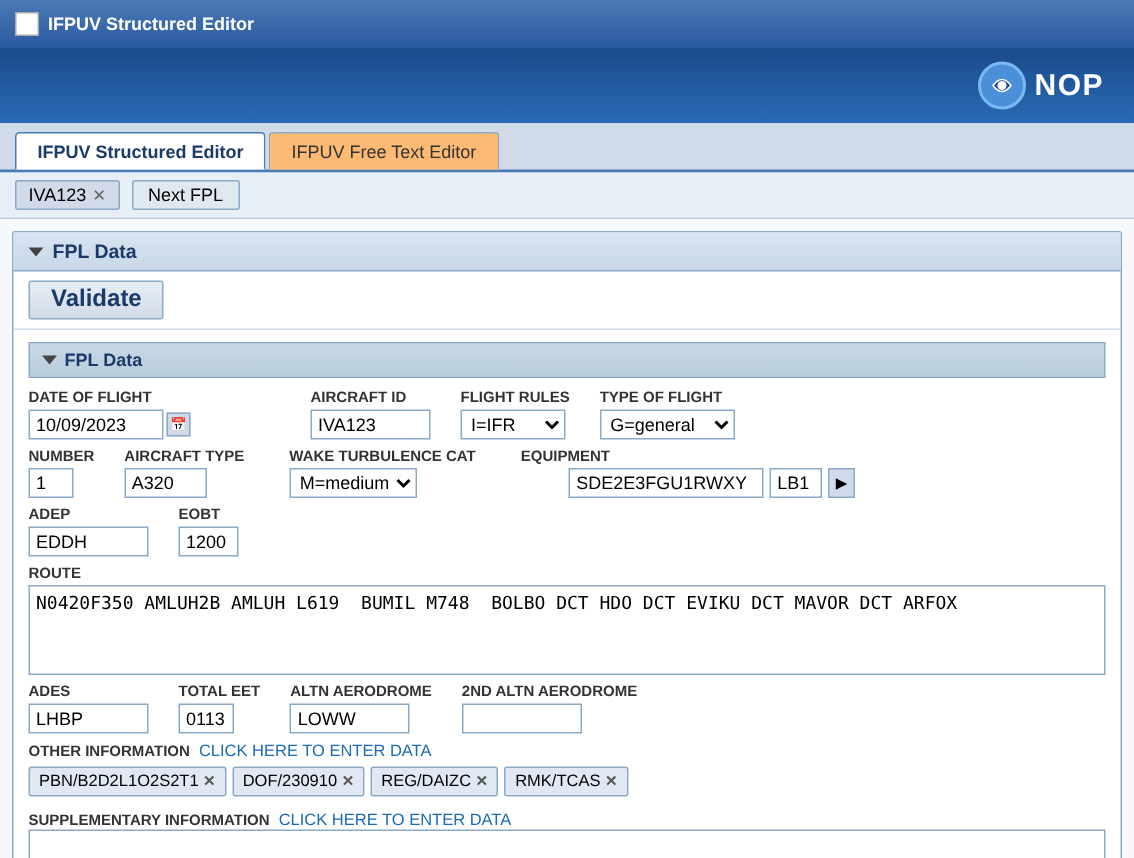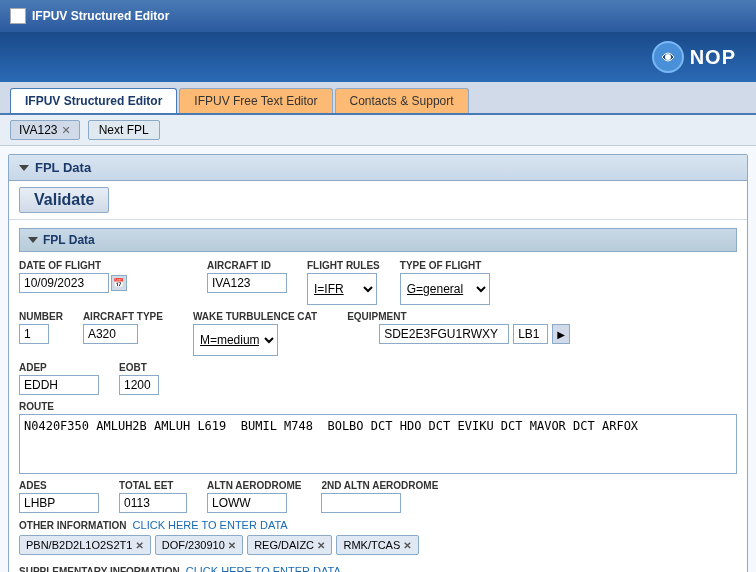--- a/index.html
+++ b/index.html
@@ -147,22 +147,21 @@
       background: white;
       height: 20px;
     }
     .field-input-wide { width: 80px; }
     .field-input-date { width: 90px; }
     .field-select {
       border: 1px solid #8aaac8;
       padding: 1px 2px;
       font-size: 12px;
       background: white;
-      height: 32px;
-      text-decoration: underline;
+      height: 20px;
     }
 
     
     .route-area {
       width: 100%;
       border: 1px solid #8aaac8;
       padding: 4px;
       font-size: 12px;
       font-family: monospace;
       resize: none;
@@ -223,21 +222,20 @@
         <circle cx="10" cy="10" r="3" fill="white"></circle>
       </svg>
     </div>
     <span class="logo-text">NOP</span>
   </div>
 </div>
 
 <div class="tabs-row">
   <div class="tab active">IFPUV Structured Editor</div>
   <div class="tab">IFPUV Free Text Editor</div>
-  <div class="tab">Contacts &amp; Support</div>
 </div>
 
 <div class="secondary-row">
   <div class="badge">
     <span>IVA123</span>
     <span class="badge-x">✕</span>
   </div>
   <button class="next-fpl-btn">Next FPL</button>
 </div>
 
@@ -335,21 +333,21 @@
         <textarea class="route-area" style="">N0420F350 AMLUH2B AMLUH L619  BUMIL M748  BOLBO DCT HDO DCT EVIKU DCT MAVOR DCT ARFOX</textarea>
       </div>
 
       <div class="form-row">
         <div class="form-group">
           <span class="field-label">ADES</span>
           <input class="field-input field-input-wide" type="text" value="LHBP" style="">
         </div>
         <div class="form-group">
           <span class="field-label">TOTAL EET</span>
-          <input class="field-input" style="width: 68px;" type="text" value="0113">
+          <input class="field-input" style="width: 37px;" type="text" value="0113">
         </div>
         <div class="form-group">
           <span class="field-label">ALTN AERODROME</span>
           <input class="field-input field-input-wide" type="text" value="LOWW" style="">
         </div>
         <div class="form-group">
           <span class="field-label">2ND ALTN AERODROME</span>
           <input class="field-input field-input-wide" type="text" value="" style="">
         </div>
       </div>

